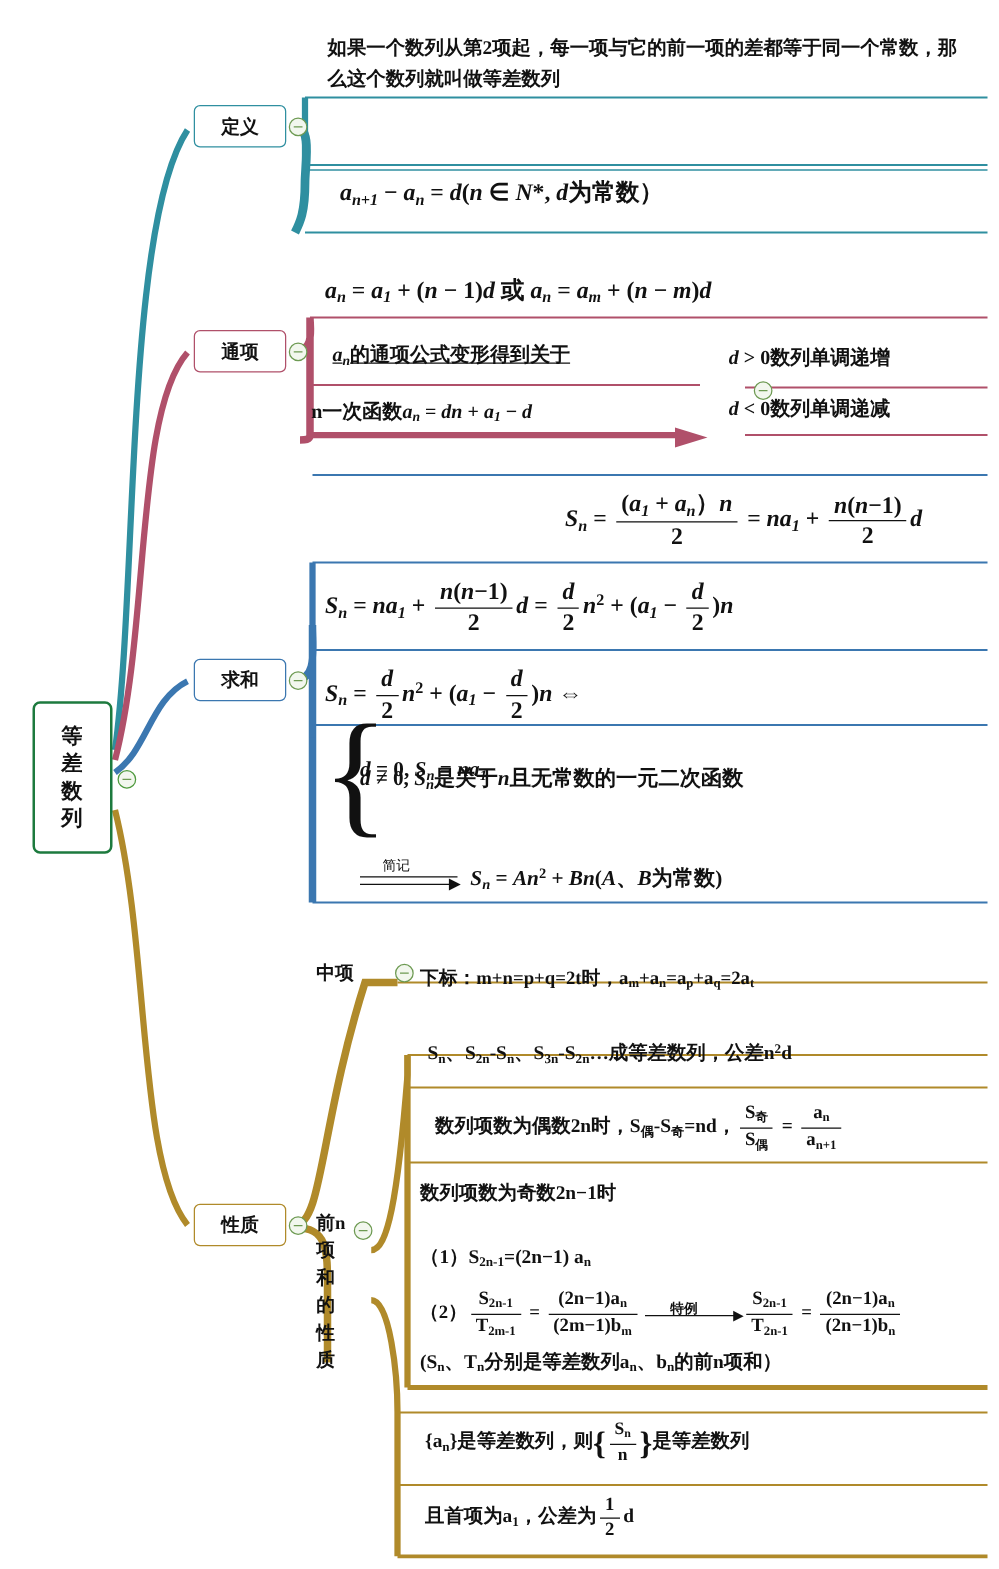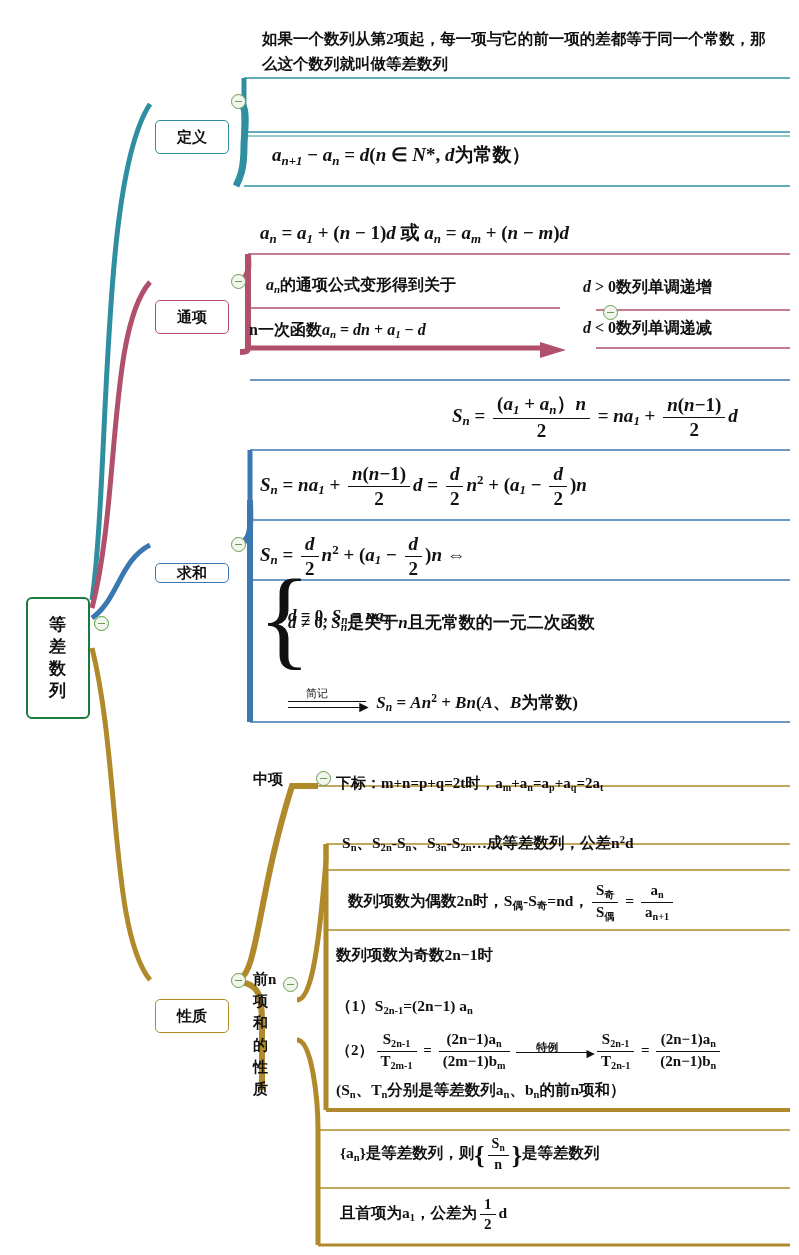--- a/index.html
+++ b/index.html
@@ -1,40 +1,40 @@
 <!DOCTYPE html>
 <html><head>
 <meta charset="utf-8">
 <style>
   html,body{margin:0;padding:0;background:#ffffff;}
   body{width:799px;height:1255px;position:relative;font-family:"Liberation Serif",serif;color:#1a1a1a;overflow:hidden;}
   .canvas{position:absolute;left:0;top:0;width:799px;height:1255px;}
   svg.lines{position:absolute;left:0;top:0;width:799px;height:1255px;pointer-events:none;}
 
-  .node{position:absolute;box-sizing:border-box;margin-top:36px;}
+  .node{position:absolute;box-sizing:border-box;}
 
   
   .root{
     left:26px;top:561px;width:64px;height:122px;
     border:2px solid #1d7a3e;border-radius:6px;background:#ffffff;
     display:flex;align-items:center;justify-content:center;
     font-size:17px;line-height:22px;font-weight:bold;text-align:center;
     letter-spacing:1px;color:#111;
   }
   .root span{display:block;}
 
   
   .lbl{
     border:1.5px solid #3b77b0;border-radius:5px;background:#fff;
     display:flex;align-items:center;justify-content:center;
     font-size:15px;font-weight:bold;color:#111;padding:3px 8px;
   }
   .lbl.def{left:155px;top:84px;width:74px;height:34px;border-color:#2f8fa0;}
   .lbl.gen{left:155px;top:264px;width:74px;height:34px;border-color:#b0506a;}
-  .lbl.sum{left:155px;top:527px;width:74px;height:20px;border-color:#3b77b0;}
+  .lbl.sum{left:155px;top:527px;width:74px;height:34px;border-color:#3b77b0;}
   .lbl.prop{left:155px;top:963px;width:74px;height:34px;border-color:#b08a2a;}
 
   
   .sublbl{font-size:15px;font-weight:bold;color:#111;}
   .sub-mid{left:253px;top:768px;}
   .sub-front{left:253px;top:968px;width:24px;line-height:19px;}
 
   
   .dot{
     position:absolute;width:13px;height:13px;border-radius:50%;
@@ -139,21 +139,21 @@
     <span class="mi">a</span><span class="sub">n+1</span> − <span class="mi">a</span><span class="sub">n</span> = <span class="mi">d</span>(<span class="mi">n</span> ∈ <span class="mi">N</span>*, <span class="mi">d</span>为常数）
   </div>
 
   <div class="node lbl gen">通项</div>
   <div class="dot" style="left:231px;top:274px;"></div>
 
   <div class="txt fml" style="left:260px;top:220px;">
     <span class="mi">a</span><span class="sub">n</span> = <span class="mi">a</span><span class="sub">1</span> + (<span class="mi">n</span> − 1)<span class="mi">d</span> 或 <span class="mi">a</span><span class="sub">n</span> = <span class="mi">a</span><span class="sub">m</span> + (<span class="mi">n</span> − <span class="mi">m</span>)<span class="mi">d</span>
   </div>
 
-  <div class="txt fml2" style="left:266px;top:273px;">
+  <div class="txt fml2" style="left:266px;top:273px;text-decoration:underline;">
     <span class="mi">a</span><span class="sub">n</span>的通项公式变形得到关于
   </div>
   <div class="txt fml2" style="left:249px;top:318px;">
     n一次函数<span class="mi">a</span><span class="sub">n</span> = <span class="mi">dn</span> + <span class="mi">a</span><span class="sub">1</span> − <span class="mi">d</span>
   </div>
 
   <div class="dot" style="left:603px;top:305px;"></div>
 
   <div class="txt fml2" style="left:583px;top:275px;">
     <span class="mi">d</span> &gt; 0数列单调递增

